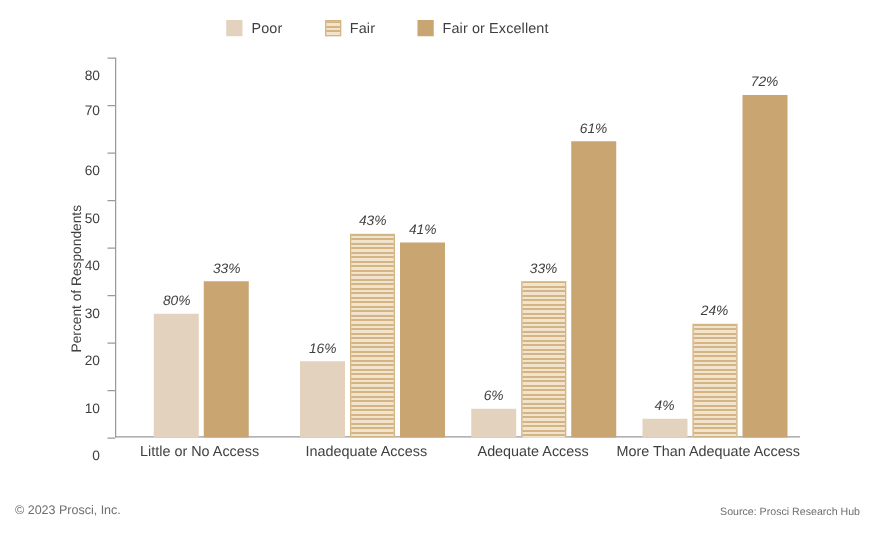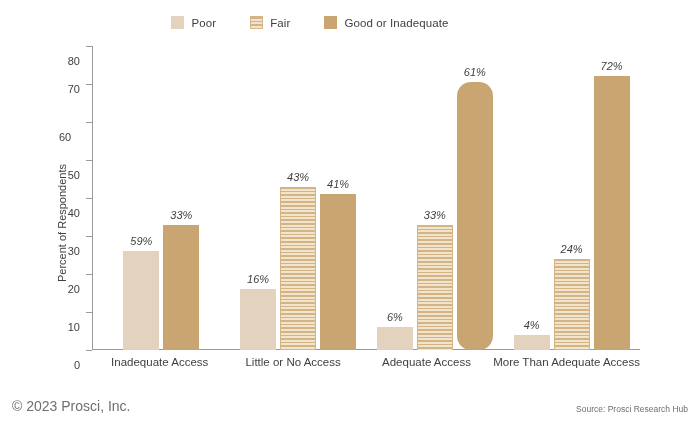--- a/index.html
+++ b/index.html
@@ -160,21 +160,21 @@
     font-size: 11.5px;
     color: #3f3f42;
     white-space: nowrap;
   }
 
   
   .footer-left {
     position: absolute;
     left: 12px;
     bottom: 12px;
-    font-size: 14px;
+    font-size: 10px;
     color: #6e6e73;
   }
   .footer-right {
     position: absolute;
     right: 12px;
     bottom: 12px;
     font-size: 8.5px;
     color: #6e6e73;
   }
 </style>
@@ -185,21 +185,21 @@
   <div class="legend-item">
     <span class="legend-swatch" style="background: rgb(227, 210, 190);"></span>
     <span class="legend-label">Poor</span>
   </div>
   <div class="legend-item">
     <span class="legend-swatch" style="background-color: rgb(239, 223, 198); background-image: repeating-linear-gradient(rgb(211, 180, 133) 0px, rgb(211, 180, 133) 1.6px, rgb(241, 227, 204) 1.6px, rgb(241, 227, 204) 3.6px); border: 1px solid rgb(211, 180, 133); box-sizing: border-box;"></span>
     <span class="legend-label">Fair</span>
   </div>
   <div class="legend-item">
     <span class="legend-swatch" style="background: rgb(201, 166, 113);"></span>
-    <span class="legend-label">Good or Inadequate</span>
+    <span class="legend-label">Fair or Excellent</span>
   </div>
 </div>
 
 <div class="y-axis-title">Percent of Respondents</div>
 
 <div class="plot-area">
   <div class="axis-y-line"></div>
   <div class="axis-x-line"></div>
   <div id="y-ticks">
       <div class="tick" style="top: 304px;"></div>
@@ -208,31 +208,31 @@
       <div class="y-tick-label" style="top: 266px; left: -42px;">10</div>
       <div class="tick" style="top: 228px;"></div>
       <div class="y-tick-label" style="top: 228px; left: -42px;">20</div>
       <div class="tick" style="top: 190px;"></div>
       <div class="y-tick-label" style="top: 190px; left: -42px;">30</div>
       <div class="tick" style="top: 152px;"></div>
       <div class="y-tick-label" style="top: 152px; left: -42px;">40</div>
       <div class="tick" style="top: 114px;"></div>
       <div class="y-tick-label" style="top: 114px; left: -42px;">50</div>
       <div class="tick" style="top: 76px;"></div>
-      <div class="y-tick-label" style="top: 76px; left: -42px; text-align: center;">60</div>
+      <div class="y-tick-label" style="top: 76px; left: -42px;">60</div>
       <div class="tick" style="top: 38px;"></div>
       <div class="y-tick-label" style="top: 28px; left: -42px;">70</div>
       <div class="tick" style="top: 0px;"></div>
       <div class="y-tick-label" style="top: 0px; left: -42px;">80</div>
     </div>
   <div class="groups" id="bar-groups">
       <div class="group">
         <div class="bar-wrap">
           <div class="bar poor" title="Little or No Access — Poor: 26%" style="height: 98.8px;">
-            <div class="bar-label">59%</div>
+            <div class="bar-label">80%</div>
           </div>
         </div>
         <div class="bar-wrap">
           <div class="bar good" title="Little or No Access — Good or Excellent: 33%" style="height: 125.4px;">
             <div class="bar-label">33%</div>
           </div>
         </div>
       </div>
       <div class="group">
         <div class="bar-wrap">
@@ -256,21 +256,21 @@
           <div class="bar poor" title="Adequate Access — Poor: 6%" style="height: 22.8px;">
             <div class="bar-label">6%</div>
           </div>
         </div>
         <div class="bar-wrap">
           <div class="bar fair" title="Adequate Access — Fair: 33%" style="height: 125.4px;">
             <div class="bar-label">33%</div>
           </div>
         </div>
         <div class="bar-wrap">
-          <div class="bar good" title="Adequate Access — Good or Excellent: 61%" style="height: 268px; border-radius: 14px;">
+          <div class="bar good" title="Adequate Access — Good or Excellent: 61%" style="height: 237px;">
             <div class="bar-label">61%</div>
           </div>
         </div>
       </div>
       <div class="group">
         <div class="bar-wrap">
           <div class="bar poor" title="More Than Adequate Access — Poor: 4%" style="height: 15.2px;">
             <div class="bar-label">4%</div>
           </div>
         </div>
@@ -282,20 +282,20 @@
         <div class="bar-wrap">
           <div class="bar good" title="More Than Adequate Access — Good or Excellent: 72%" style="height: 273.6px;">
             <div class="bar-label">72%</div>
           </div>
         </div>
       </div>
     </div>
 </div>
 
 <div class="cat-labels" id="cat-labels">
+    <div class="cat-label">Little or No Access</div>
     <div class="cat-label">Inadequate Access</div>
-    <div class="cat-label">Little or No Access</div>
     <div class="cat-label">Adequate Access</div>
     <div class="cat-label">More Than Adequate Access</div>
   </div>
 
 <div class="footer-left">© 2023 Prosci, Inc.</div>
 <div class="footer-right">Source: Prosci Research Hub</div>
 
 </body></html>

